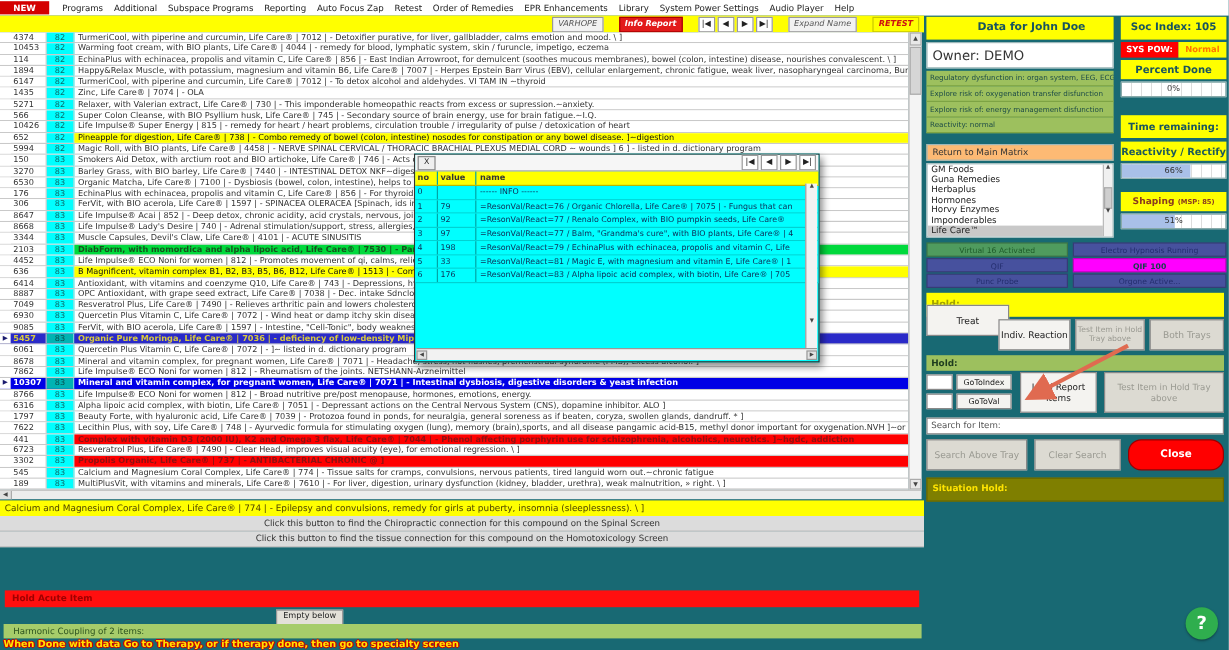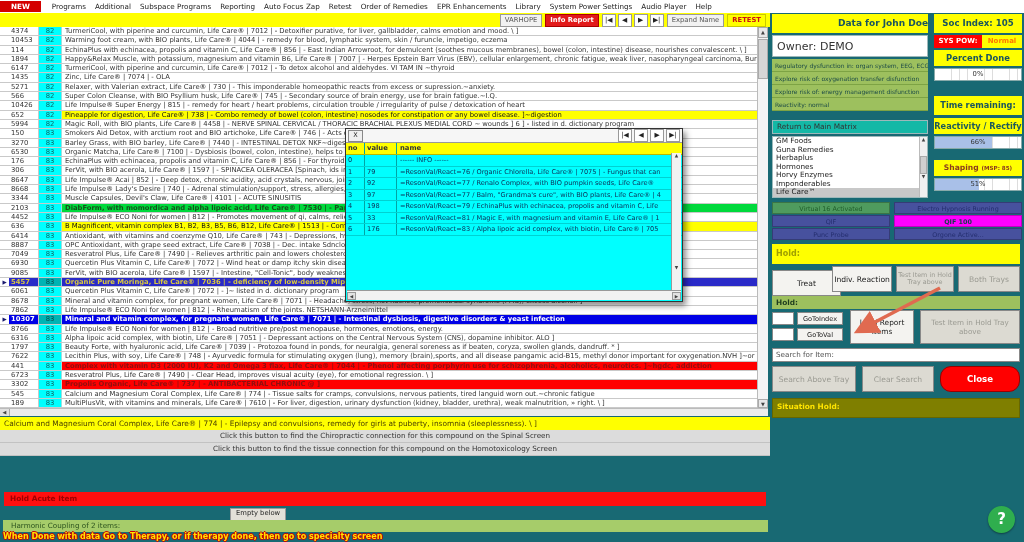--- a/index.html
+++ b/index.html
@@ -4,21 +4,21 @@
 <style>
   html,body{margin:0;padding:0;}
   body{width:1024px;height:542px;position:relative;background:#186973;
        font-family:"DejaVu Sans","Liberation Sans",sans-serif;overflow:hidden;}
   .abs{position:absolute;}
   
   .menubar{left:0;top:0;width:1024px;height:13px;background:#ffffff;display:flex;align-items:center;gap:9px;font-size:7.2px;color:#222;}
   .menu-new{background:#d40000;color:#fff;font-weight:bold;padding:1px 11px;margin-right:2px;font-size:7.2px;}
   .menu-item{white-space:nowrap;}
   
-  .topstrip{left:0;top:13px;width:770px;height:14px;background:#ffff00;display:flex;justify-content:flex-end;align-items:center;gap:3px;padding-right:4px;box-sizing:border-box;}
+  .topstrip{left:0;top:13px;width:770px;height:14px;background:#ffff00;display:flex;justify-content:flex-end;align-items:center;gap:13px;padding-right:4px;box-sizing:border-box;font-style:italic;}
   .tbtn{font-size:6.8px;background:#f2f2f2;border:1px solid #999;color:#555;padding:0 4px;height:11px;line-height:11px;white-space:nowrap;}
   .tbtn.red{background:#e21a1a;color:#fff;font-weight:bold;border-color:#a00;}
   .tbtn.navb{width:12px;text-align:center;padding:0;color:#222;background:#fff;}
   .tbtn.retest{background:#ffff00;color:#cc1111;font-weight:bold;border:1px solid #c9c900;}
   
   .maintable{left:0;top:27px;width:757px;height:381px;background:#ffffff;overflow:hidden;}
   .tbl-row{display:flex;height:9.3px;line-height:9.4px;font-size:6.8px;color:#333;border-bottom:1px solid #c9c9c9;box-sizing:border-box;background:#fff;}
   .cell-gut{width:9px;flex:0 0 9px;background:#fff;color:#1a1a6e;font-size:5.5px;text-align:center;overflow:hidden;}
   .cell-idx{width:30px;flex:0 0 30px;padding-left:2px;border-right:1px solid #c9c9c9;overflow:hidden;box-sizing:border-box;}
   .cell-code{width:22px;flex:0 0 22px;background:#00ffff;color:#0a6a6a;text-align:center;border-right:1px solid #9adede;overflow:hidden;}
@@ -56,39 +56,39 @@
   .pc-no{width:19px;flex:0 0 19px;padding-left:2px;border-right:1px solid #00a5a5;box-sizing:border-box;}
   .pc-val{width:32px;flex:0 0 32px;padding-left:2px;border-right:1px solid #00a5a5;box-sizing:border-box;}
   .pc-name{flex:1;padding-left:3px;white-space:nowrap;overflow:hidden;}
   .popup-row{display:flex;height:10.5px;line-height:10.5px;font-size:6.6px;color:#0d2c55;background:#00ffff;border-bottom:1px solid #00d2d2;}
   .popup-vscroll{position:absolute;right:1px;top:24px;width:9px;bottom:11px;background:#f2f2f2;border-left:1px solid #999;font-size:4.5px;color:#444;text-align:center;}
   .popup-hscroll{position:absolute;left:1px;right:1px;bottom:1px;height:9px;background:#f2f2f2;border-top:1px solid #999;font-size:4.5px;color:#444;display:flex;justify-content:space-between;align-items:center;}
   .ph-box{width:9px;height:8px;background:#e2e2e2;border:1px solid #999;line-height:7px;text-align:center;box-sizing:border-box;}
   
   .panel{left:770px;top:12px;width:254px;height:530px;}
   .yb{background:#ffff00;color:#19545e;font-weight:bold;text-align:center;box-sizing:border-box;overflow:hidden;}
-  .p-databar{left:2px;top:2px;width:156px;height:19px;font-size:9px;line-height:19px;text-align:right;padding-left:19px;}
+  .p-databar{left:2px;top:2px;width:156px;height:19px;font-size:9px;line-height:19px;text-align:center;padding-left:19px;}
   .p-soc{left:164px;top:2px;width:88px;height:19px;font-size:8.6px;line-height:19px;}
   .p-owner{left:2px;top:23px;width:156px;height:22px;background:#fff;border:1px solid #9db8ba;font-size:11px;line-height:21px;color:#333;padding-left:4px;box-sizing:border-box;}
   .p-syspow-l{left:164px;top:23px;width:48px;height:13px;background:#ff0000;color:#fff;font-size:7px;font-weight:bold;line-height:13px;text-align:center;}
   .p-syspow-v{left:212px;top:23px;width:40px;height:13px;background:#ffff00;color:#ff7700;font-size:7px;font-weight:bold;line-height:13px;text-align:center;}
   .p-green{left:2px;width:156px;height:13px;background:#9dc05e;border-bottom:1px solid #7da344;color:#1c4a46;font-size:6px;line-height:13px;padding-left:3px;box-sizing:border-box;white-space:nowrap;overflow:hidden;}
   .p-percent{left:164px;top:38px;width:88px;height:16px;font-size:8.4px;line-height:16px;}
   .pbar{background:#fff;border:1px solid #8aa;box-sizing:border-box;position:absolute;
         background-image:repeating-linear-gradient(to right,transparent 0,transparent 7.6px,#ddd 7.6px,#ddd 8.3px);}
   .pbar .fill{position:absolute;left:0;top:0;bottom:0;background:#a9c0e8;}
   .pbar .ptxt{position:absolute;inset:0;text-align:center;font-size:6.8px;line-height:11px;color:#333;}
   .p-bar0{left:164px;top:56px;width:88px;height:13px;}
   .p-time{left:164px;top:84px;width:88px;height:19px;font-size:8.2px;line-height:19px;}
   .p-reactL{left:164px;top:106px;width:88px;height:16px;font-size:8.2px;line-height:16px;color:#1e5a5a;}
   .p-bar66{left:164px;top:124px;width:88px;height:13px;}
   .p-shapeL{left:164px;top:148px;width:88px;height:16px;font-size:7.6px;line-height:16px;color:#8a3b1e;}
   .p-shapeL small{font-size:5.6px;}
   .p-bar51{left:164px;top:166px;width:88px;height:13px;}
-  .p-return{left:2px;top:108px;width:156px;height:14px;background:#14b8a6;border:1px solid #9db8ba;font-size:7.4px;line-height:12px;color:#333;padding-left:4px;box-sizing:border-box;}
+  .p-return{left:2px;top:108px;width:156px;height:14px;background:#fdba74;border:1px solid #9db8ba;font-size:7.4px;line-height:12px;color:#333;padding-left:4px;box-sizing:border-box;}
   .p-list{left:2px;top:124px;width:156px;height:62px;background:#fff;border:1px solid #9db8ba;box-sizing:border-box;overflow:hidden;}
   .p-list-item{font-size:7.3px;line-height:8.5px;color:#222;padding-left:3px;white-space:nowrap;}
   .p-list-item.rs-selected{background:#c8c8c8;}
   .p-list-sb{position:absolute;right:0;top:0;width:8px;height:100%;background:#f0f0f0;border-left:1px solid #bbb;font-size:4.5px;color:#444;text-align:center;box-sizing:border-box;}
   .p-list-sb .th{height:16px;background:#cfcfcf;border:1px solid #aaa;margin-top:14px;}
   .mode-btn{position:absolute;height:12px;font-size:6.4px;line-height:12px;text-align:center;box-sizing:border-box;border:1px solid rgba(0,0,0,.25);white-space:nowrap;overflow:hidden;}
   .mb-green{background:#4f9b5e;color:#1f5c2a;}
   .mb-blue{background:#47519e;color:#242e6e;}
   .mb-mag{background:#ff00ff;color:#143f4a;font-weight:bold;}
   .p-holdY{left:2px;top:232px;width:248px;height:20px;background:#ffff00;color:#a0a000;font-size:8px;font-weight:bold;line-height:20px;padding-left:4px;box-sizing:border-box;}
@@ -577,21 +577,21 @@
 
   <div class="abs mode-btn mb-green" style="left:2px;top:190px;width:118px;">Virtual 16 Activated</div>
   <div class="abs mode-btn mb-blue" style="left:124px;top:190px;width:128px;">Electro Hypnosis Running</div>
   <div class="abs mode-btn mb-blue" style="left:2px;top:203px;width:118px;">QIF</div>
   <div class="abs mode-btn mb-mag" style="left:124px;top:203px;width:128px;">QIF 100</div>
   <div class="abs mode-btn mb-blue" style="left:2px;top:216px;width:118px;">Punc Probe</div>
   <div class="abs mode-btn mb-blue" style="left:124px;top:216px;width:128px;">Orgone Active...</div>
 
   <div class="abs p-holdY">Hold:</div>
 
-  <div class="abs wbtn" style="left:2px;top:258px;width:69px;height:26px;">Treat</div>
+  <div class="abs wbtn" style="left:2px;top:242px;width:69px;height:26px;">Treat</div>
   <div class="abs wbtn" style="left:62px;top:254px;width:60px;height:26px;">Indiv. Reaction</div>
   <div class="abs wbtn disabled" style="left:126px;top:254px;width:58px;height:26px;font-size:6.4px;line-height:7px;padding:1px;">Test Item in Hold Tray above</div>
   <div class="abs wbtn disabled" style="left:188px;top:254px;width:62px;height:26px;">Both Trays</div>
 
   <div class="abs p-holdG">Hold:</div>
 
   <div class="abs mini-input" style="left:2px;top:300px;"></div>
   <div class="abs wbtn" style="left:27px;top:300px;width:46px;height:13px;font-size:6.6px;">GoToIndex</div>
   <div class="abs mini-input" style="left:2px;top:316px;"></div>
   <div class="abs wbtn" style="left:27px;top:316px;width:46px;height:13px;font-size:6.6px;">GoToVal</div>

